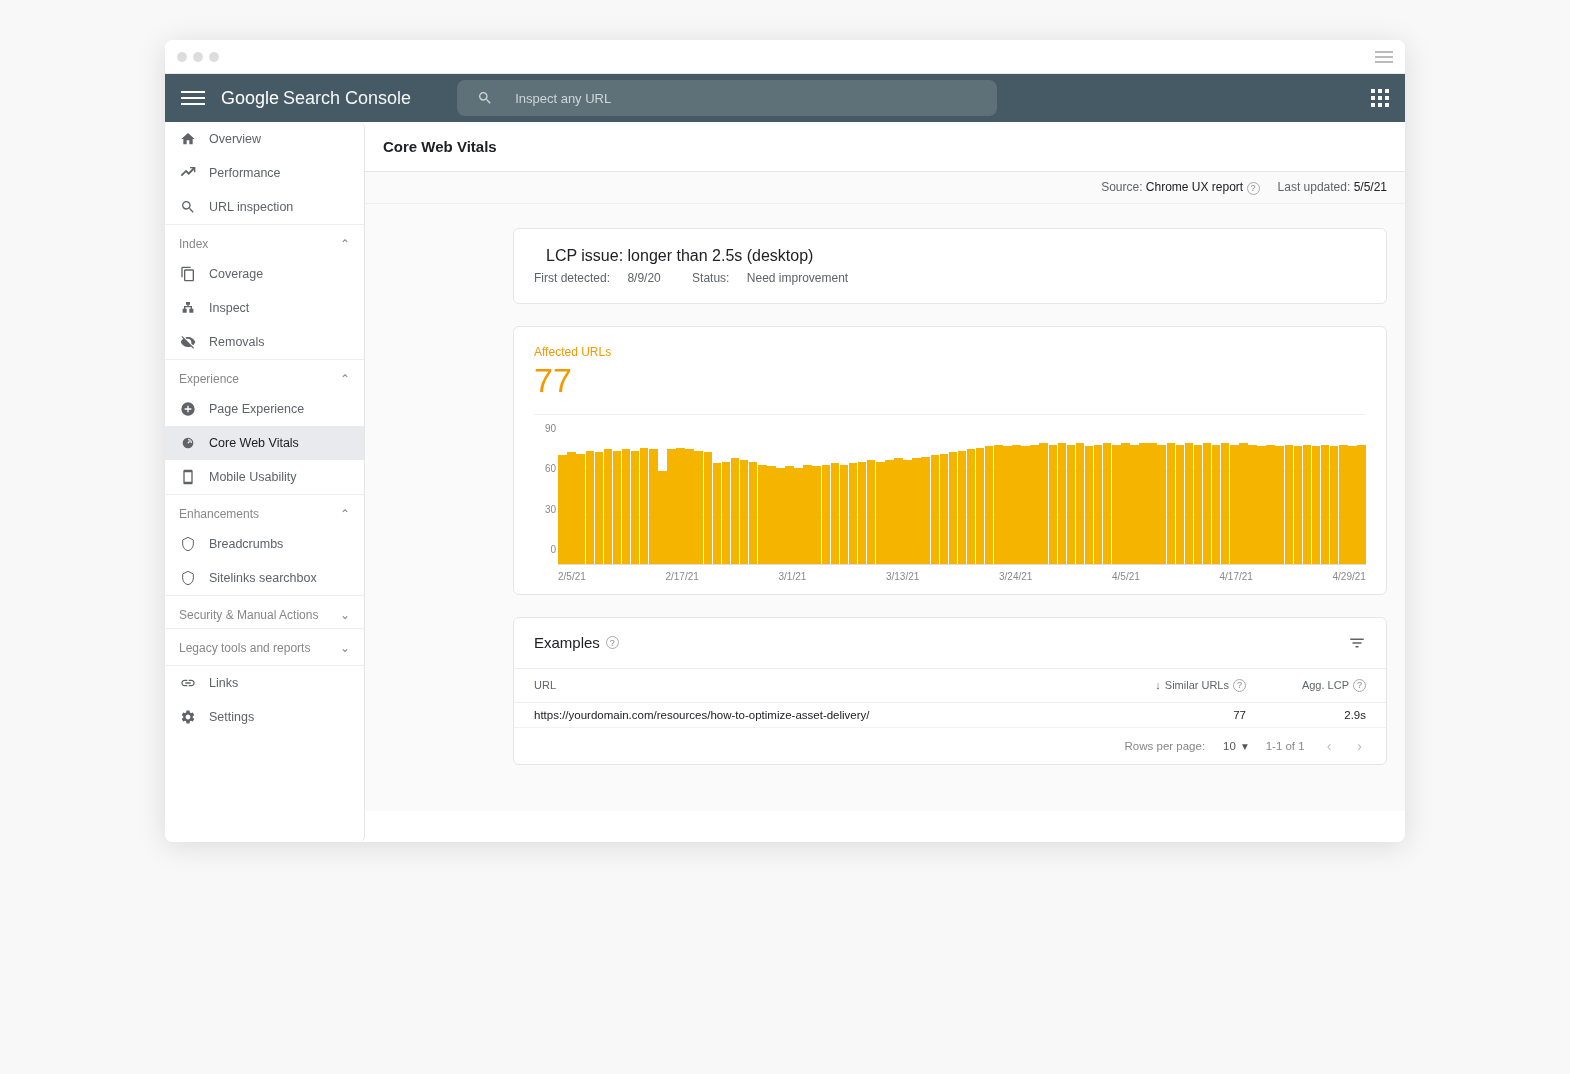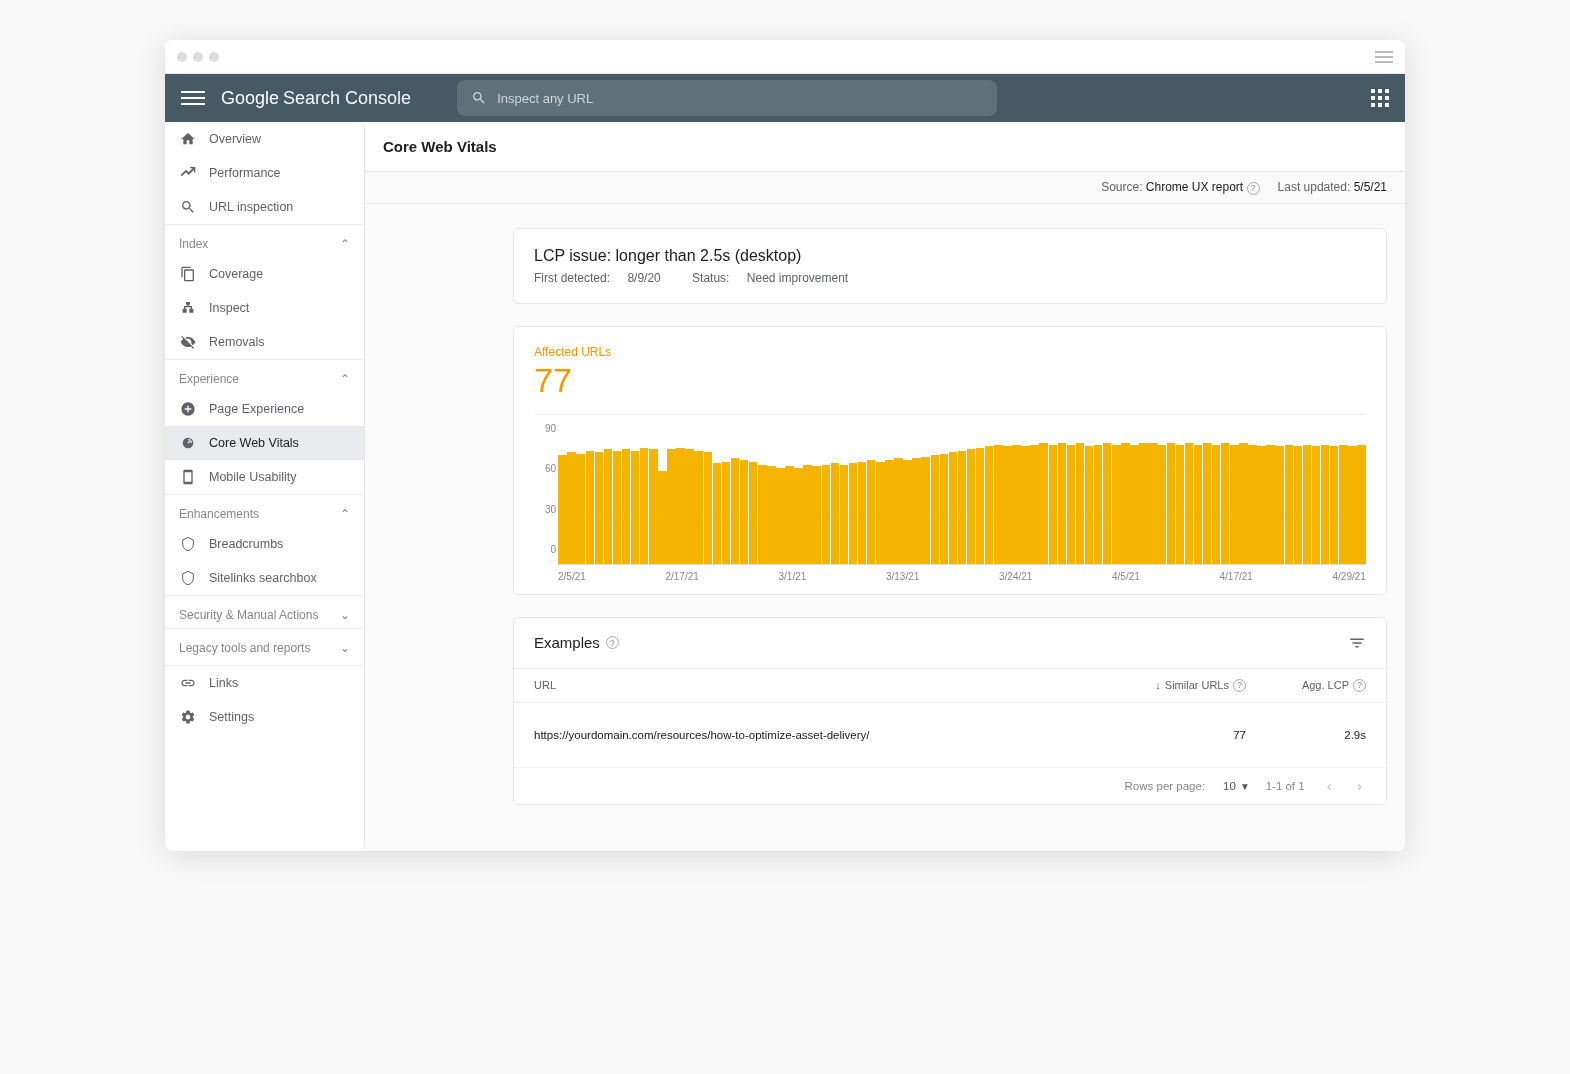--- a/index.html
+++ b/index.html
@@ -10,21 +10,21 @@
 .dot { width: 10px; height: 10px; border-radius: 50%; background: #ddd; }
 .burger-lines { display:flex; flex-direction:column; gap:3px; }
 .burger-lines span { width:18px; height:2px; background:#bbb; display:block; }
 
 .topbar { height: 48px; background: #455a64; display: flex; align-items: center; padding: 0 16px; gap: 16px; }
 .hamburger { width: 24px; height: 24px; display: flex; flex-direction: column; justify-content: center; gap: 4px; cursor: pointer; }
 .hamburger span { height: 2px; background: #fff; display: block; }
 .brand { color: #fff; display: flex; align-items: baseline; gap: 4px; font-size: 18px; }
 .brand .g { font-weight: 500; }
 .brand .sc { font-weight: 300; opacity: 0.95; }
-.search-wrap { flex: 0 0 540px; background: #5e7078; border-radius: 8px; height: 36px; display: flex; align-items: center; padding: 0 14px; gap: 10px; margin-left: 30px; }
+.search-wrap { flex: 0 0 540px; background: #5e7078; border-radius: 8px; height: 36px; display: flex; align-items: center; padding: 0 20px; gap: 22px; margin-left: 30px; }
 .search-wrap input { background: transparent; border: none; outline: none; color: #fff; font-size: 13px; flex: 1; }
 .search-wrap input::placeholder { color: #cfd6d8; }
 .apps-grid { margin-left: auto; display: grid; grid-template-columns: repeat(3, 4px); grid-template-rows: repeat(3, 4px); gap: 3px; cursor: pointer; }
 .apps-grid span { background: #fff; width: 4px; height: 4px; }
 
 .body-wrap { display: flex; min-height: 720px; }
 .sidebar { width: 200px; background: #fff; border-right: 1px solid #e5e5e5; font-size: 12px; color: #555; border-radius: 6px; }
 .nav-item { display: flex; align-items: center; gap: 12px; padding: 8px 14px; cursor: pointer; color: #5f6368; }
 .nav-item.active { background: #e8eaed; color: #202124; font-weight: 500; }
 .nav-item .icon { width: 18px; height: 18px; display: flex; align-items: center; justify-content: center; fill: #5f6368; color:#5f6368; }
@@ -35,21 +35,21 @@
 
 .main { flex: 1; background: #fff; }
 .page-head { padding: 16px 18px; border-bottom: 1px solid #e5e5e5; }
 .page-title { font-size: 15px; font-weight: 700; color:#202124; }
 .meta-row { background: #fafafa; padding: 8px 18px; display: flex; justify-content: flex-end; gap: 18px; font-size: 12px; color: #5f6368; border-bottom: 1px solid #eee; text-align: center; }
 .meta-row b { color:#202124; font-weight: 500; }
 
 .content { padding: 24px 18px 24px 148px; background:#fafafa; }
 .card { background: #fff; border: 1px solid #e5e5e5; border-radius: 6px; margin-bottom: 22px; }
 .issue-card { padding: 18px 20px; }
-.issue-title { font-size: 16px; font-weight: 500; color:#202124; margin-bottom: 6px; }
+.issue-title { font-size: 16px; font-weight: 500; color:#202124; margin-bottom: 6px; margin-left: 12px; }
 .issue-sub { font-size: 12px; color:#5f6368; }
 .issue-sub span { margin-right: 14px; }
 
 .chart-card { padding: 18px 20px 12px; }
 .affected-label { color: #f29900; font-size: 12px; font-weight: 500; }
 .affected-num { color: #f29900; font-size: 34px; font-weight: 400; margin-top: 2px; }
 .chart-area { margin-top: 14px; border-top: 1px solid #eee; padding-top: 10px; position: relative; }
 .y-ticks { position: absolute; left: -6px; top: 8px; bottom: 26px; width: 28px; display: flex; flex-direction: column; justify-content: space-between; font-size: 10px; color:#888; align-items: flex-end; }
 .bars-viewport { margin-left: 24px; height: 140px; display: flex; align-items: flex-end; gap: 0; border-bottom: 1px solid #ddd; position:relative; }
 .bars-viewport::before, .bars-viewport::after { content:''; position:absolute; left:0; right:0; border-top:1px solid #f0f0f0; }
@@ -58,21 +58,21 @@
 .bar { flex: 1; background: #f5b400; margin: 0 0.3px; min-width: 4px; position:relative; z-index:1; }
 .x-ticks { margin-left: 24px; display: flex; justify-content: space-between; font-size: 10px; color:#888; padding-top: 6px; }
 
 .examples-card .ex-head { display: flex; justify-content: space-between; align-items: center; padding: 16px 20px; }
 .ex-head h3 { font-size: 15px; font-weight: 500; color:#202124; display:flex; align-items:center; gap:6px; }
 .filter-icon { cursor:pointer; }
 .table-head { display: flex; padding: 10px 20px; font-size: 11px; color:#5f6368; border-top: 1px solid #eee; border-bottom: 1px solid #eee; }
 .col-url { flex: 1; }
 .col-sim { width: 150px; text-align: right; display:flex; align-items:center; justify-content:flex-end; gap:4px; }
 .col-lcp { width: 120px; text-align: right; display:flex; align-items:center; justify-content:flex-end; gap:4px; }
-.table-row { display: flex; padding: 26px 20px; font-size: 11.5px; color:#202124; border-bottom: 1px solid #f2f2f2; }
+.table-row { display: flex; padding: 6px 20px; font-size: 11.5px; color:#202124; border-bottom: 1px solid #f2f2f2; }
 .pager { display: flex; justify-content: flex-end; align-items: center; gap: 18px; padding: 10px 20px; font-size: 11.5px; color:#888; }
 .pager .sel { display:flex; align-items:center; gap:6px; color:#555; }
 .pager .nav-arrow { color:#bbb; cursor:pointer; font-size:14px; padding:0 4px; }
 .help-circ { display:inline-flex; width:13px; height:13px; border:1px solid #aaa; border-radius:50%; font-size:9px; align-items:center; justify-content:center; color:#888; }
 </style>
 </head>
 <body>
 
 <div class="browser-window">
   <div class="titlebar">

